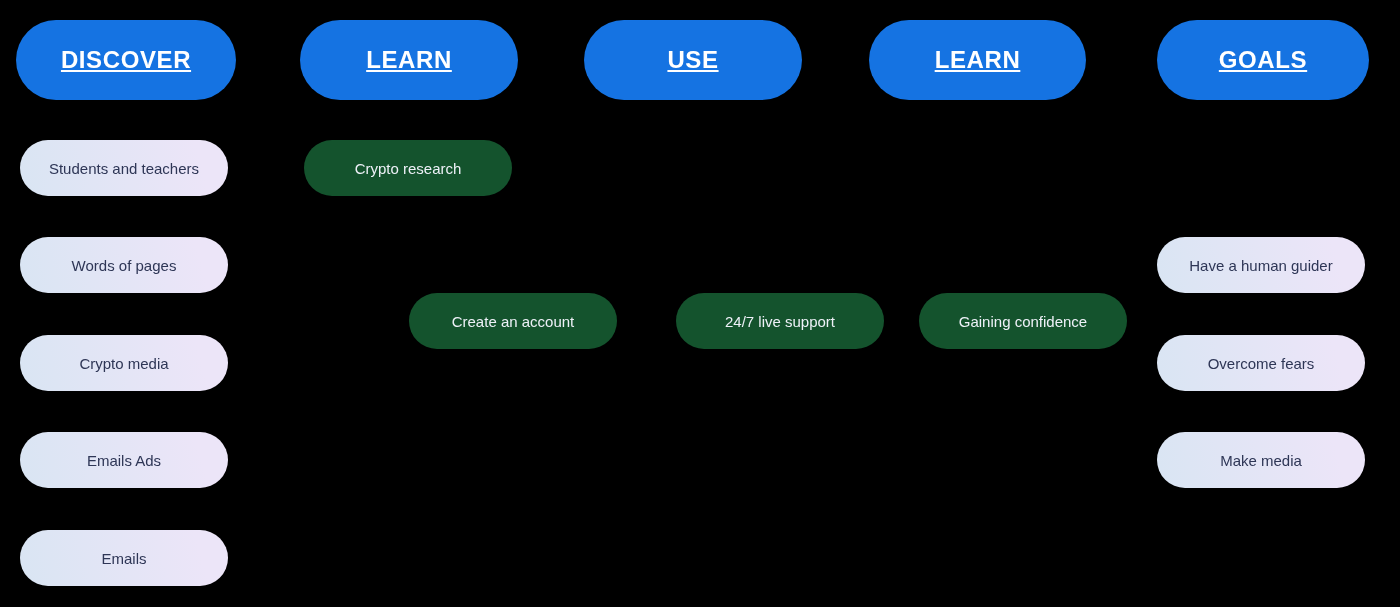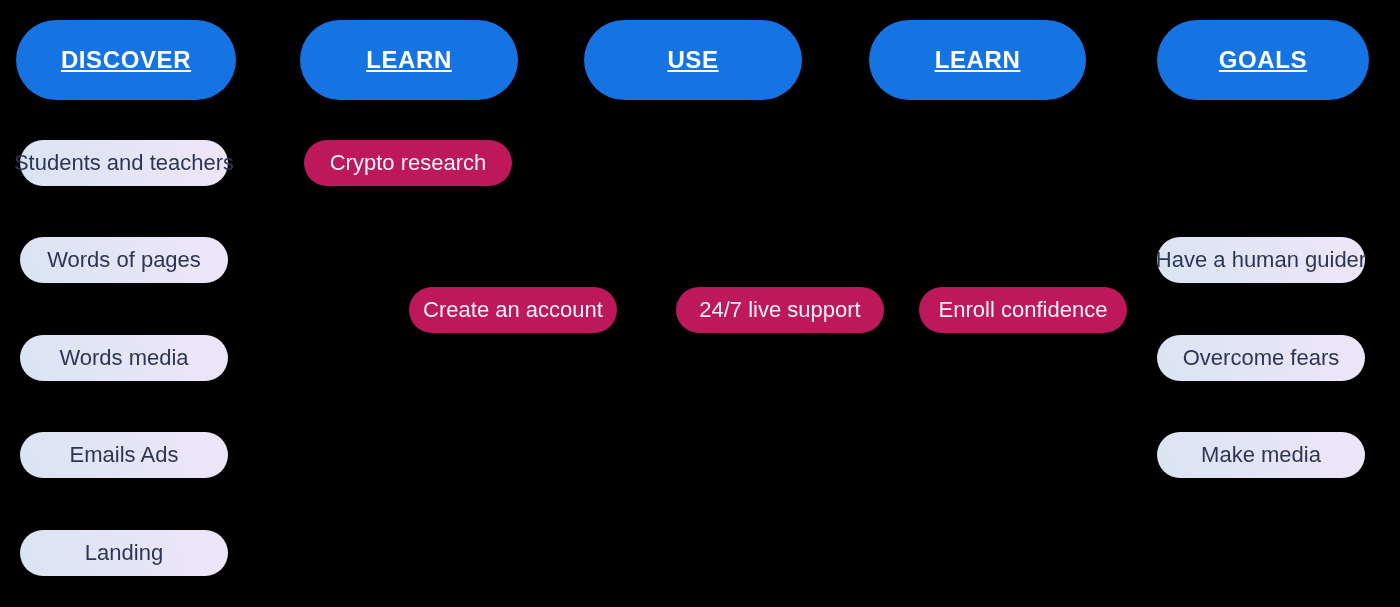--- a/index.html
+++ b/index.html
@@ -1,77 +1,77 @@
 <!DOCTYPE html>
 <html><head>
 <meta charset="utf-8">
 <style>
   html,body{margin:0;padding:0;background:#000;}
   .canvas{
     position:relative;width:1400px;height:607px;background:#000;overflow:hidden;
     font-family:"Liberation Sans", sans-serif;
   }
   .pill{
-    position:absolute;height:46px;width:208px;border-radius:28px;
+    position:absolute;height:56px;width:208px;border-radius:28px;
     display:flex;align-items:center;justify-content:center;
-    font-size:22px;line-height:1;white-space:nowrap;box-sizing:border-box;padding:0 8px;
+    font-size:15px;line-height:1;white-space:nowrap;box-sizing:border-box;padding:0 8px;
   }
   .hdr{
     top:20px;height:80px;border-radius:40px;background:#1573e2;color:#ffffff;
     font-weight:700;font-size:24px;letter-spacing:0.6px;text-decoration:underline;
   }
   .light{
     background:linear-gradient(75deg,#d9e5f3 0%,#ece5f8 85%);
     color:#2e3656;
   }
   .dark{
-    background:#be185d;color:#eef1f8;
+    background:#14532d;color:#eef1f8;
   }
   
   .h1{left:16px;width:220px}
   .h2{left:300px;width:218px}
   .h3{left:584px;width:218px}
   .h4{left:869px;width:217px}
   .h5{left:1157px;width:212px}
   
   .c1{left:20px}
   .c2{left:304px}
   .c2o{left:409px}
   .c3{left:676px}
   .c4o{left:919px}
   .c5{left:1157px}
   
   .r1{top:140px}
   .r2{top:237px}
-  .r2o{top:287px}
+  .r2o{top:293px}
   .r3{top:335px}
   .r4{top:432px}
   .r5{top:530px}
 </style>
 </head>
 <body>
 
 <div class="canvas">
 
   <div class="pill hdr h1">DISCOVER</div>
   <div class="pill hdr h2">LEARN</div>
   <div class="pill hdr h3">USE</div>
   <div class="pill hdr h4">LEARN</div>
   <div class="pill hdr h5">GOALS</div>
 
   <div class="pill light c1 r1">Students and teachers</div>
   <div class="pill light c1 r2">Words of pages</div>
-  <div class="pill light c1 r3">Words media</div>
+  <div class="pill light c1 r3">Crypto media</div>
   <div class="pill light c1 r4">Emails Ads</div>
-  <div class="pill light c1 r5">Landing</div>
+  <div class="pill light c1 r5">Emails</div>
 
   <div class="pill dark c2 r1">Crypto research</div>
   <div class="pill dark c2o r2o">Create an account</div>
 
   <div class="pill dark c3 r2o">24/7 live support</div>
 
-  <div class="pill dark c4o r2o">Enroll confidence</div>
+  <div class="pill dark c4o r2o">Gaining confidence</div>
 
   <div class="pill light c5 r2">Have a human guider</div>
   <div class="pill light c5 r3">Overcome fears</div>
   <div class="pill light c5 r4">Make media</div>
 
 </div>
 
 </body></html>

